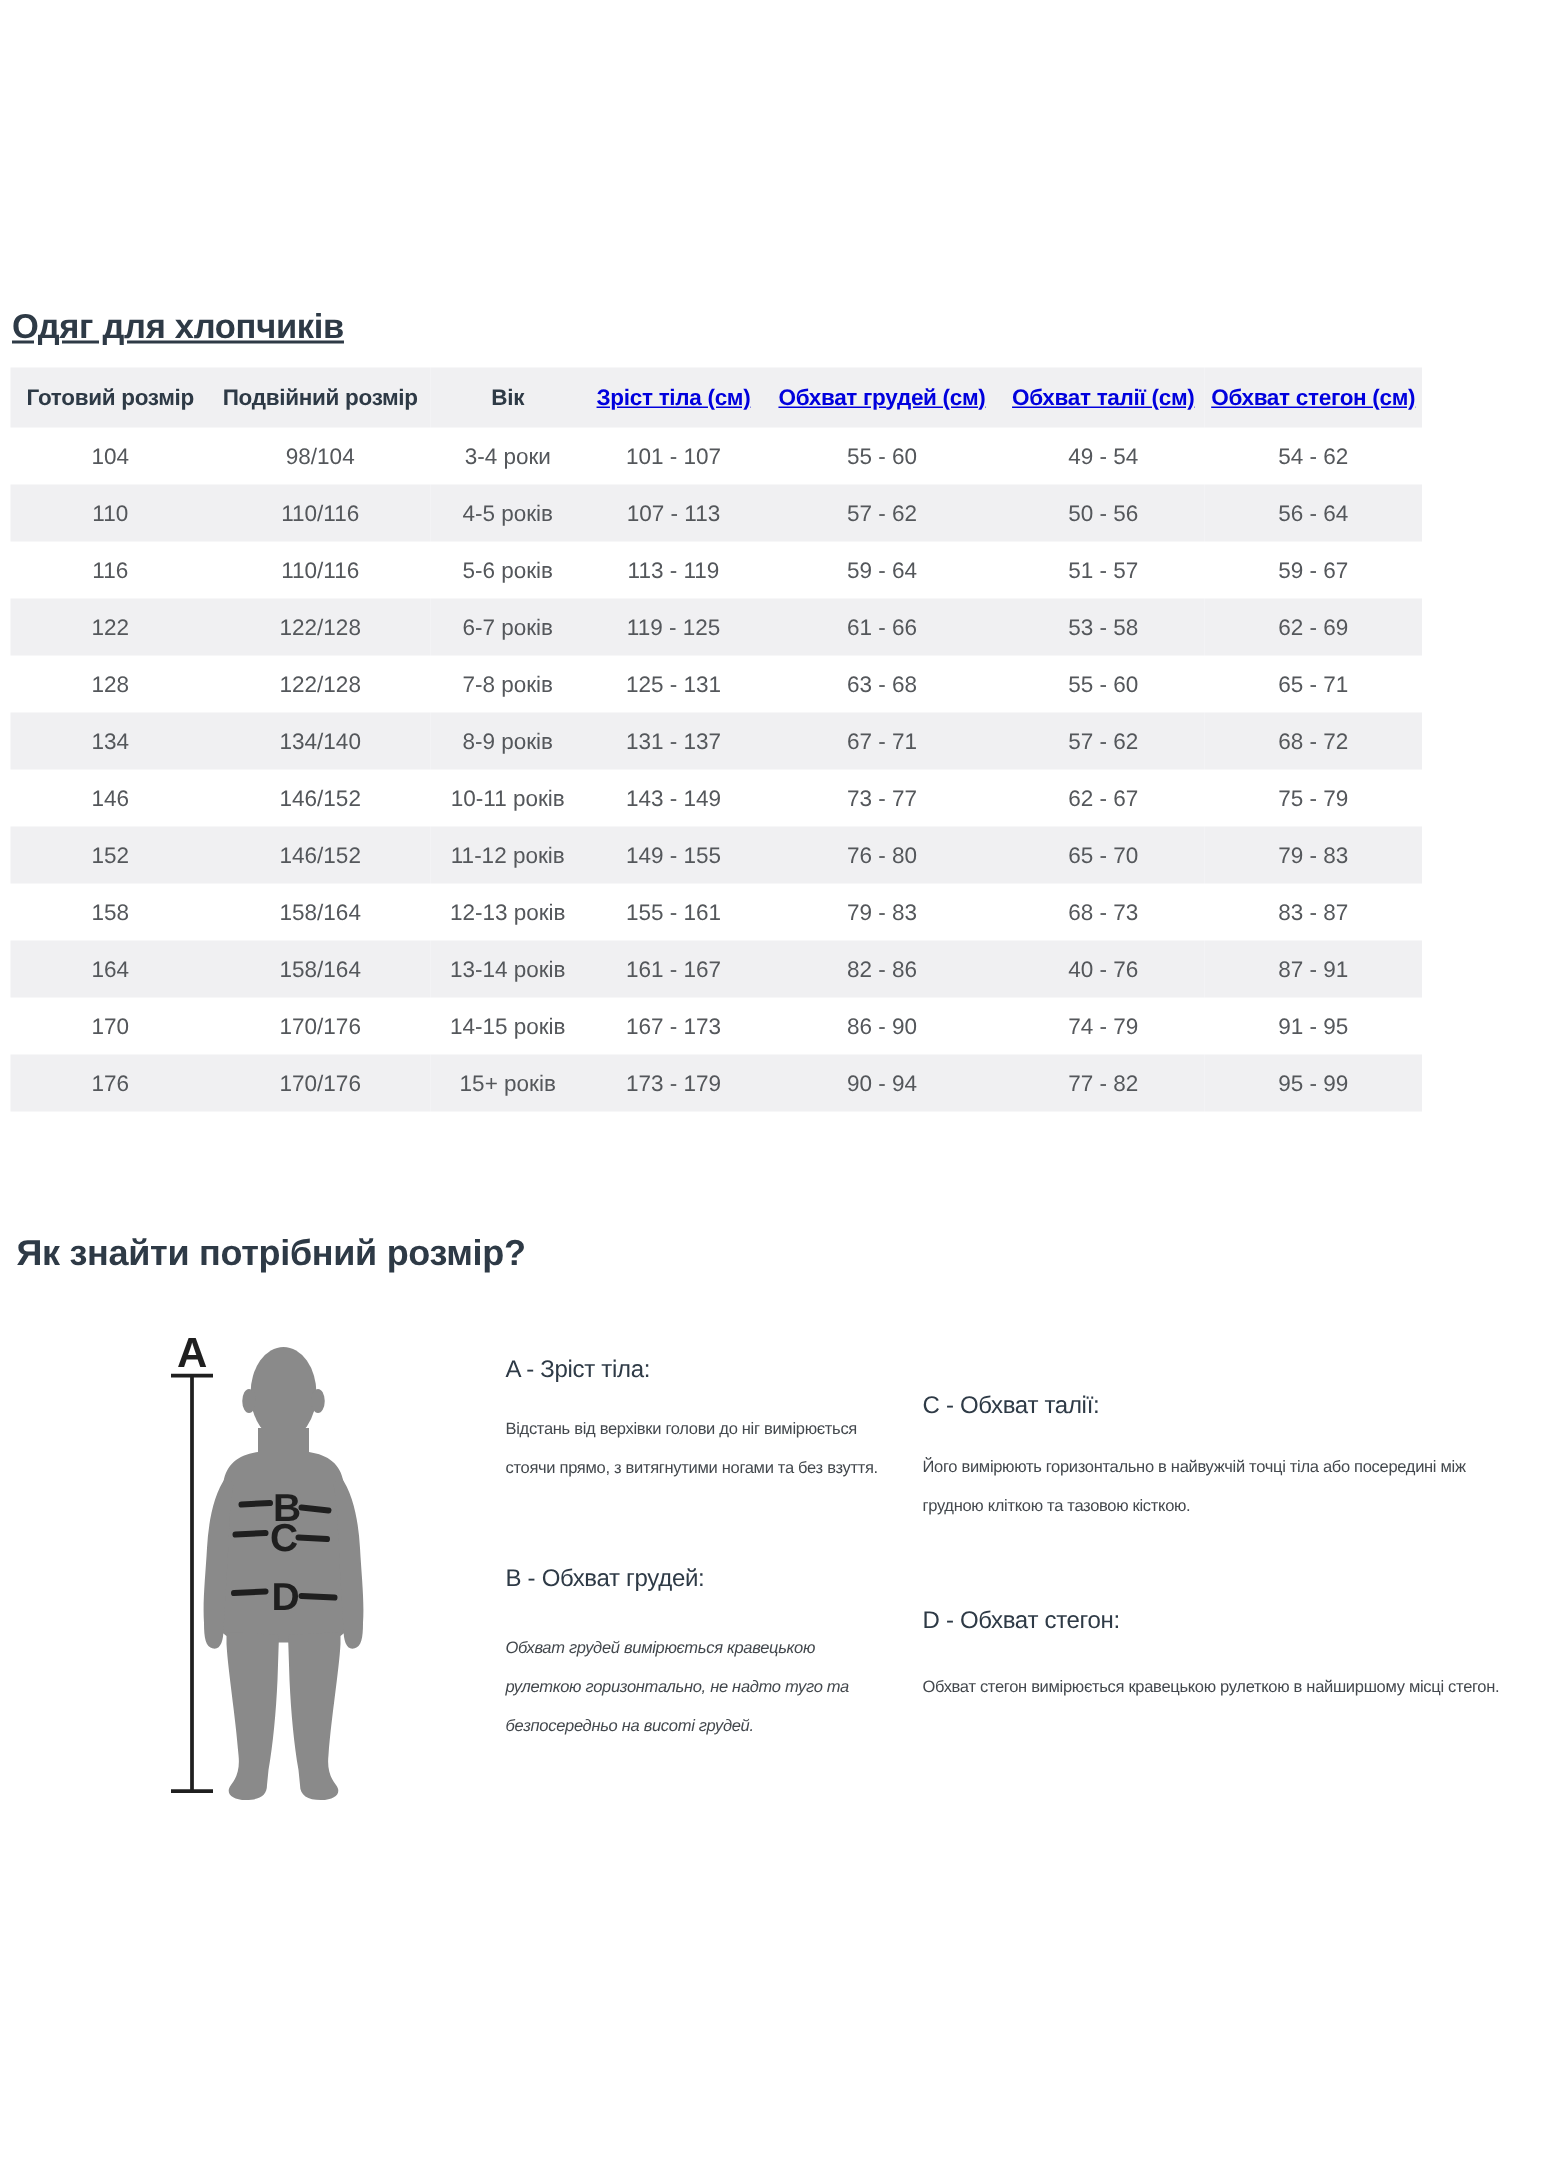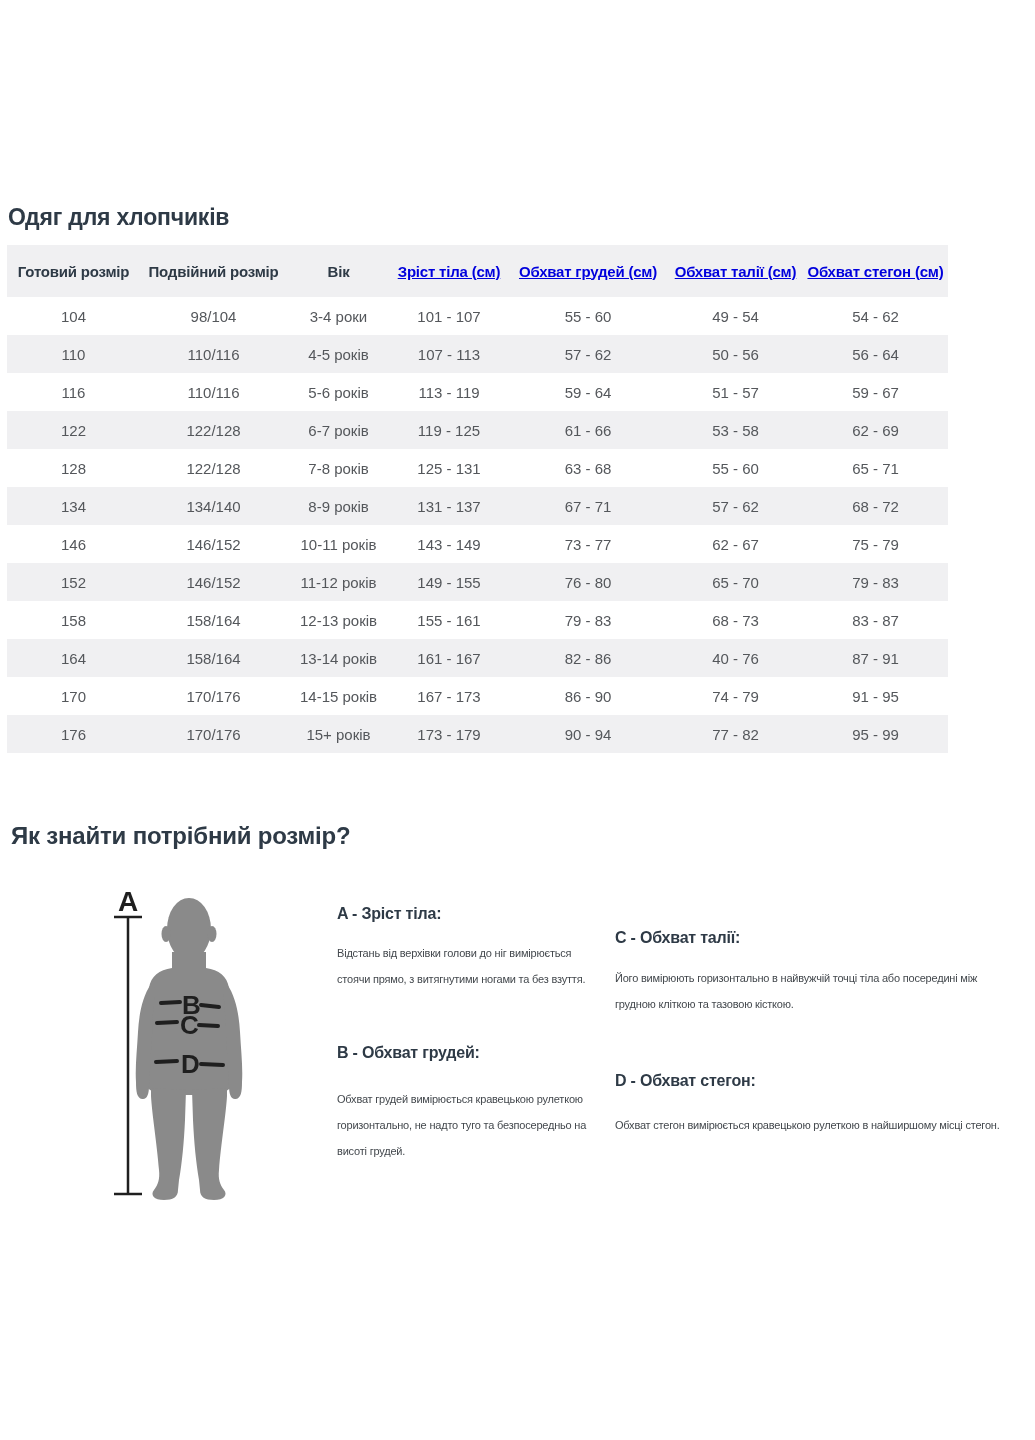--- a/index.html
+++ b/index.html
@@ -4,28 +4,29 @@
 <style>
   html,body { margin:0; padding:0; background:#ffffff; }
   .page {
     position:relative; width:1035px; height:1440px; background:#ffffff;
     font-family:"Liberation Sans", sans-serif; overflow:hidden;
   }
   .page-title {
     position:absolute; left:8px; top:204px; margin:0;
     font-size:23px; font-weight:bold; color:var(--heading,#2e3a46);
     letter-spacing:-0.2px;
+    text-decoration:underline;
   }
   table.size-table {
     position:absolute; left:7px; top:245px; width:941px;
     border-collapse:collapse; table-layout:fixed;
   }
   table.size-table thead tr { background:var(--stripe,#f0f0f2); }
   table.size-table th {
-    height:52px; padding:0 2px; text-align:center;
+    height:40px; padding:0 2px; text-align:center;
     font-size:15px; font-weight:bold; color:var(--heading,#2e3a46);
     letter-spacing:-0.2px;
   }
   table.size-table th a { color:var(--link,#0000dd); text-decoration:underline; cursor:pointer; }
   table.size-table td {
     height:38px; padding:0 2px; text-align:center;
     font-size:15px; font-weight:normal; color:var(--cell-text,#54575b);
   }
   table.size-table tbody tr:nth-child(even) { background:var(--stripe,#f0f0f2); }
   .section-title {
@@ -40,30 +41,30 @@
   .measure-line { stroke:var(--marker,#1f1f1f); stroke-width:2.5; }
   .marker-letter {
     fill:var(--marker,#1f1f1f); font-family:"Liberation Sans",sans-serif;
     font-weight:bold; font-size:26px;
   }
   .marker-letter.a-letter { font-size:28px; }
   .guide-col { position:absolute; }
   .guide-col.left  { left:337px; top:905px; width:252px; }
   .guide-col.right { left:615px; top:929px; width:385px; }
   .guide-h {
-    margin:0; font-size:16px; font-weight:bold;
+    margin:0; font-size:16px; font-weight:normal;
     color:var(--heading,#2e3a46); letter-spacing:-0.2px;
   }
   .guide-p {
     margin:0; font-size:11px; line-height:26px;
     color:var(--body-text,#43484d); letter-spacing:-0.2px;
   }
   .left  .guide-p.p-a { margin-top:17px; margin-bottom:0; }
   .left  .guide-h.h-b { margin-top:52px; }
-  .left  .guide-p.p-b { margin-top:24px; }
+  .left  .guide-p.p-b { margin-top:24px;font-style:italic; }
   .right .guide-p.p-c { margin-top:18px; margin-bottom:0; }
   .right .guide-h.h-d { margin-top:55px; }
   .right .guide-p.p-d { margin-top:22px; }
 </style>
 </head>
 <body>
 
 <div class="page">
 
   <h1 class="page-title">Одяг для хлопчиків</h1>

